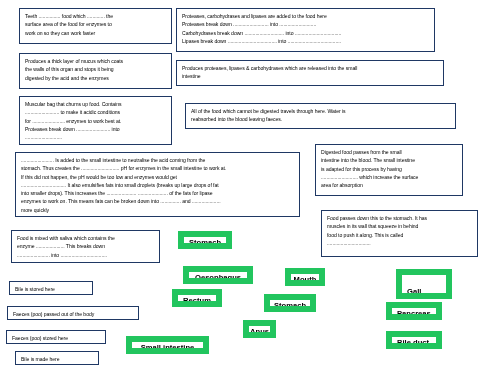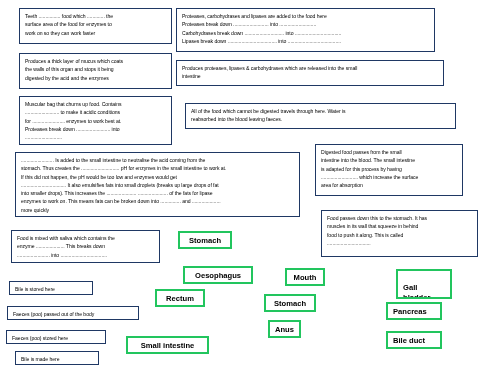--- a/index.html
+++ b/index.html
@@ -34,24 +34,24 @@
     color: #000000;
     overflow: hidden;
   }
   .desc-card p {
     margin: 0;
   }
   
   .organ-chip {
     position: absolute;
     box-sizing: border-box;
-    border: 2px solid #22c55e;
+    border: 6px solid #22c55e;
     background: #ffffff;
     display: flex;
-    align-items: flex-end;
+    align-items: flex-start;
     padding: 1px 5px;
     font-size: 7.6px;
     font-weight: bold;
     line-height: 1.3;
     color: #000000;
     overflow: hidden;
   }
   .organ-chip.wrap {
     display: block;
     padding-top: 2px;
@@ -148,37 +148,37 @@
   </div>
 
   <div class="organ-chip" style="left:178px; top:231px; width:54px; height:18px; justify-content:center;">
     <span>Stomach</span>
   </div>
 
   <div class="organ-chip" style="left:183px; top:266px; width:70px; height:18px; justify-content:center;">
     <span>Oesophagus</span>
   </div>
 
-  <div class="organ-chip" style="left:155px; top:289px; width:50px; height:18px; justify-content:center;">
+  <div class="organ-chip" style="left:172px; top:289px; width:50px; height:18px; justify-content:center;">
     <span>Rectum</span>
   </div>
 
   <div class="organ-chip" style="left:126px; top:336px; width:83px; height:18px; justify-content:center;">
     <span>Small intestine</span>
   </div>
 
   <div class="organ-chip" style="left:285px; top:268px; width:40px; height:18px; justify-content:center;">
     <span>Mouth</span>
   </div>
 
   <div class="organ-chip" style="left:264px; top:294px; width:52px; height:18px; justify-content:center;">
     <span>Stomach</span>
   </div>
 
-  <div class="organ-chip" style="left:243px; top:320px; width:33px; height:18px; justify-content:center;margin-left:25px;">
+  <div class="organ-chip" style="left:243px; top:320px; width:33px; height:18px; justify-content:center;">
     <span>Anus</span>
   </div>
 
 
   <div class="organ-chip wrap" style="left:396px; top:269px; width:56px; height:30px; white-space:pre-line;">
     <span>Gall
 bladder</span>
   </div>
 
   <div class="organ-chip" style="left:386px; top:331px; width:56px; height:18px;">

